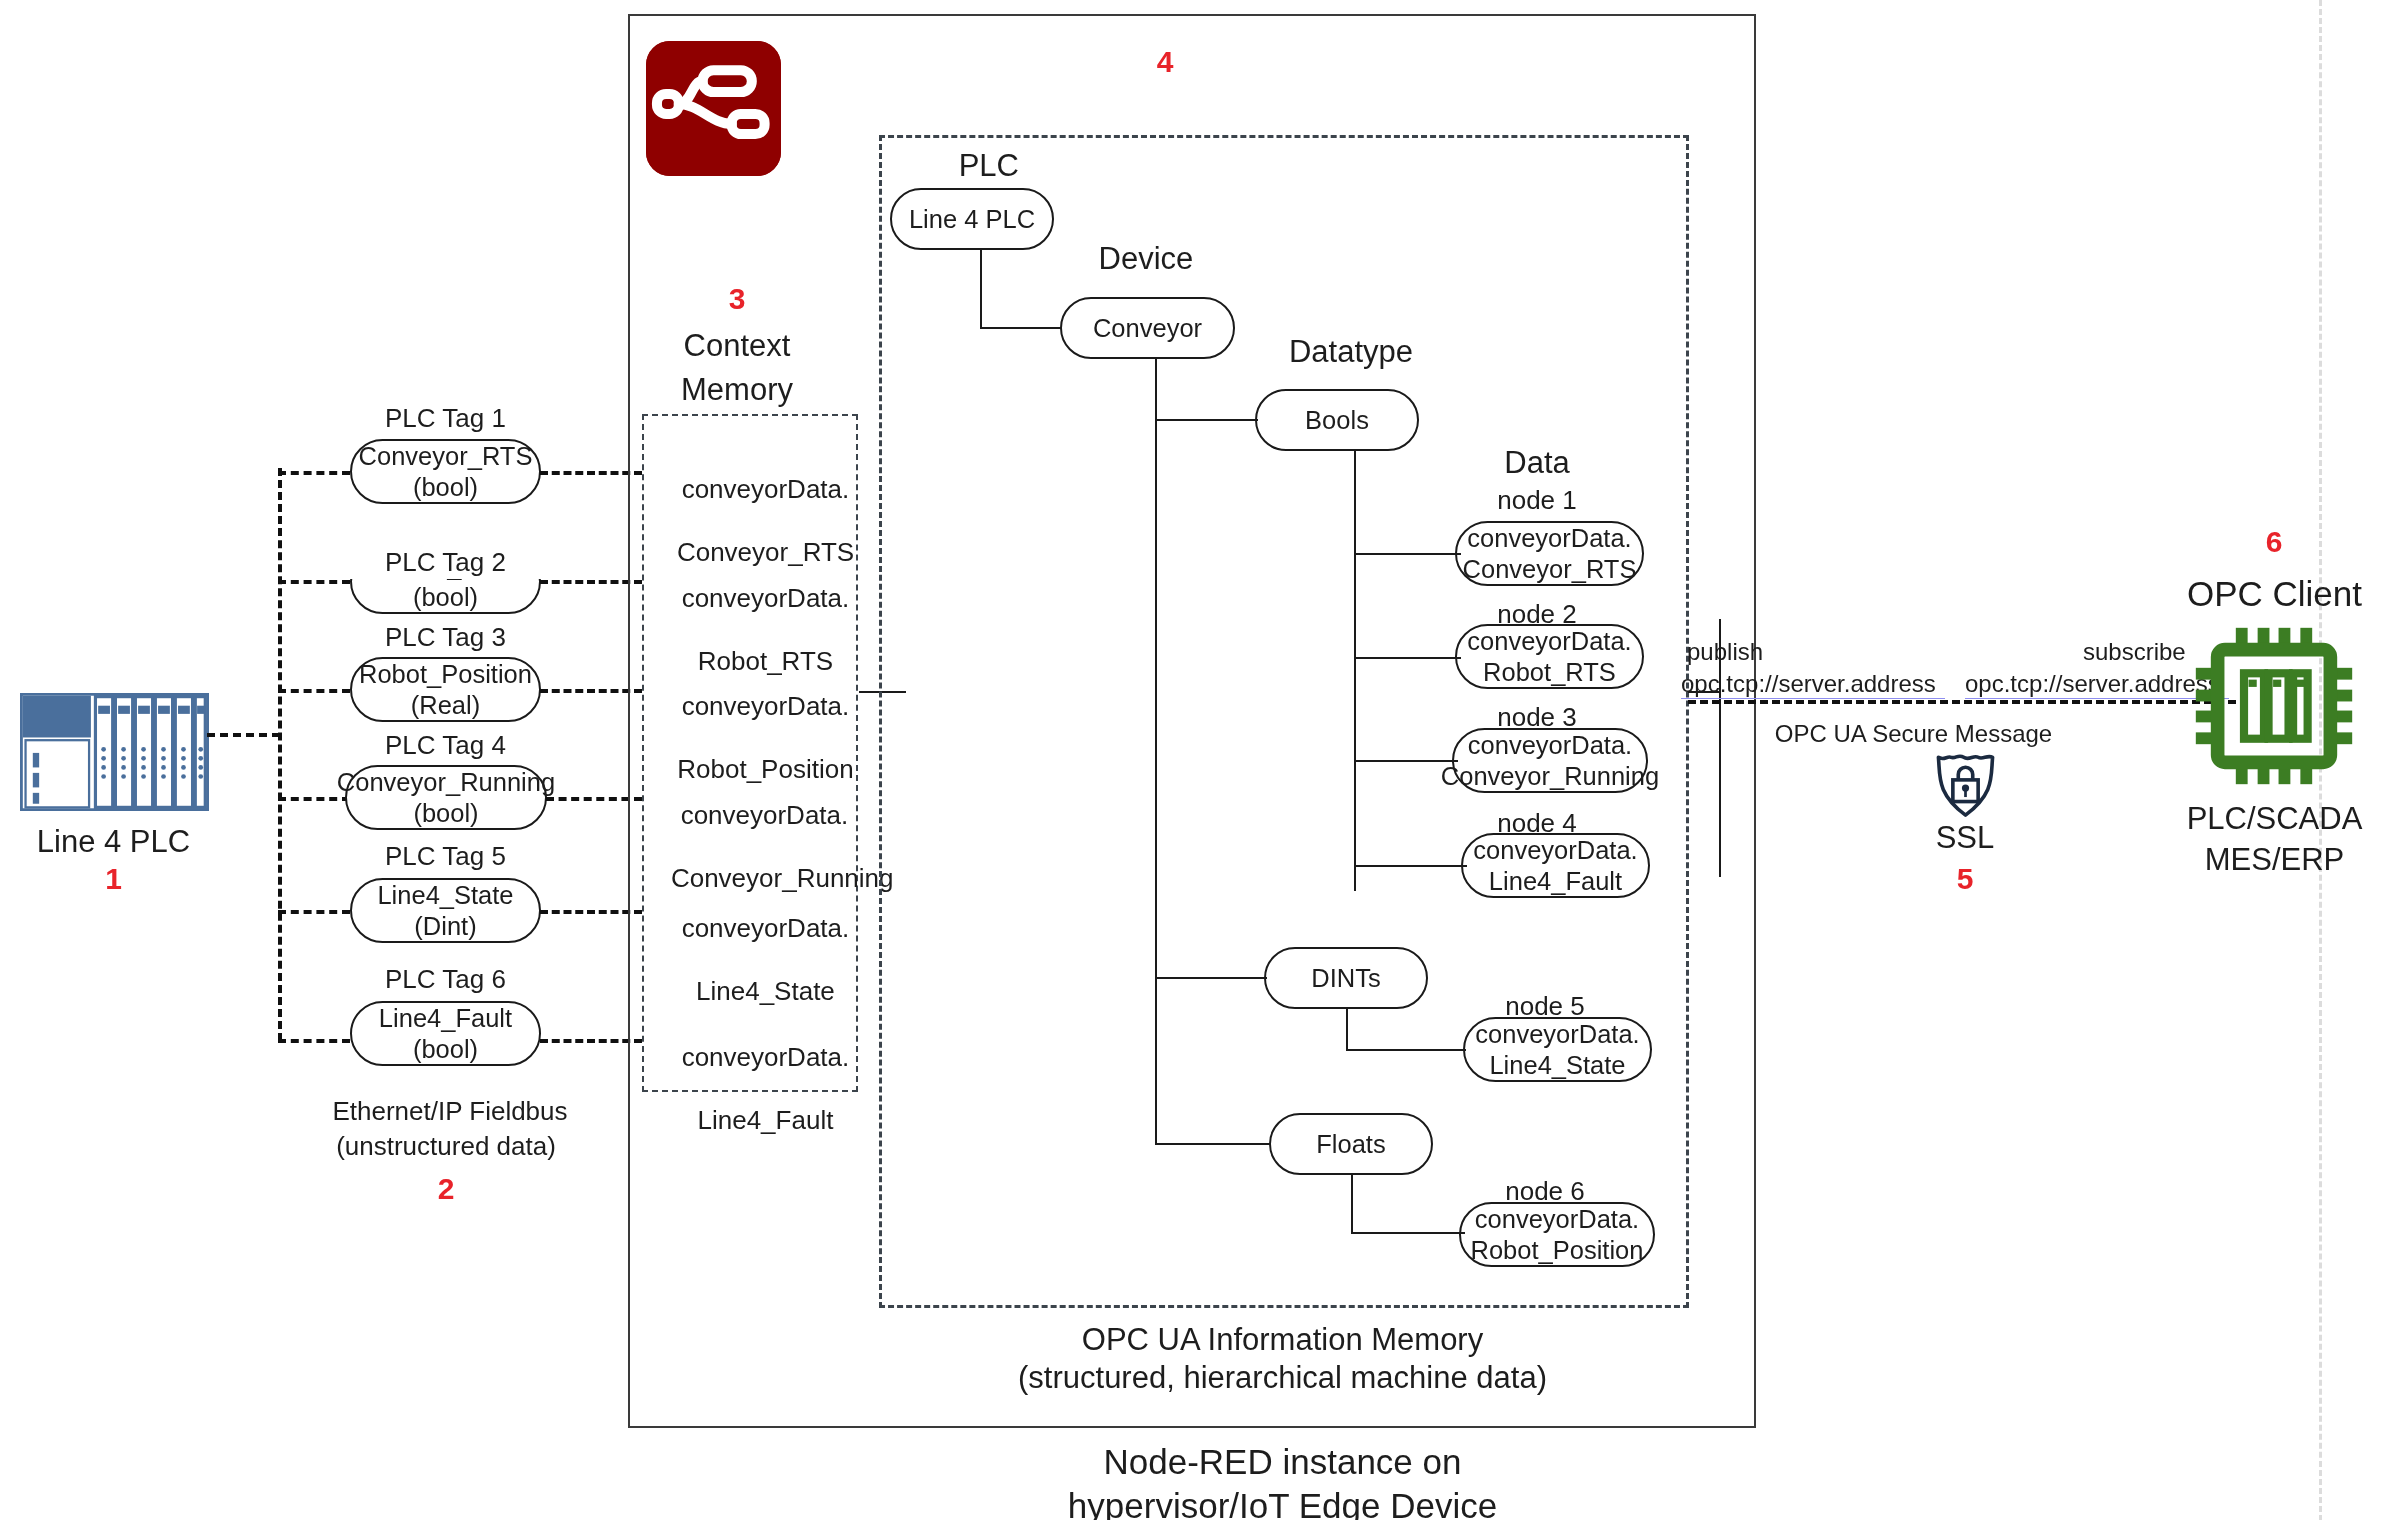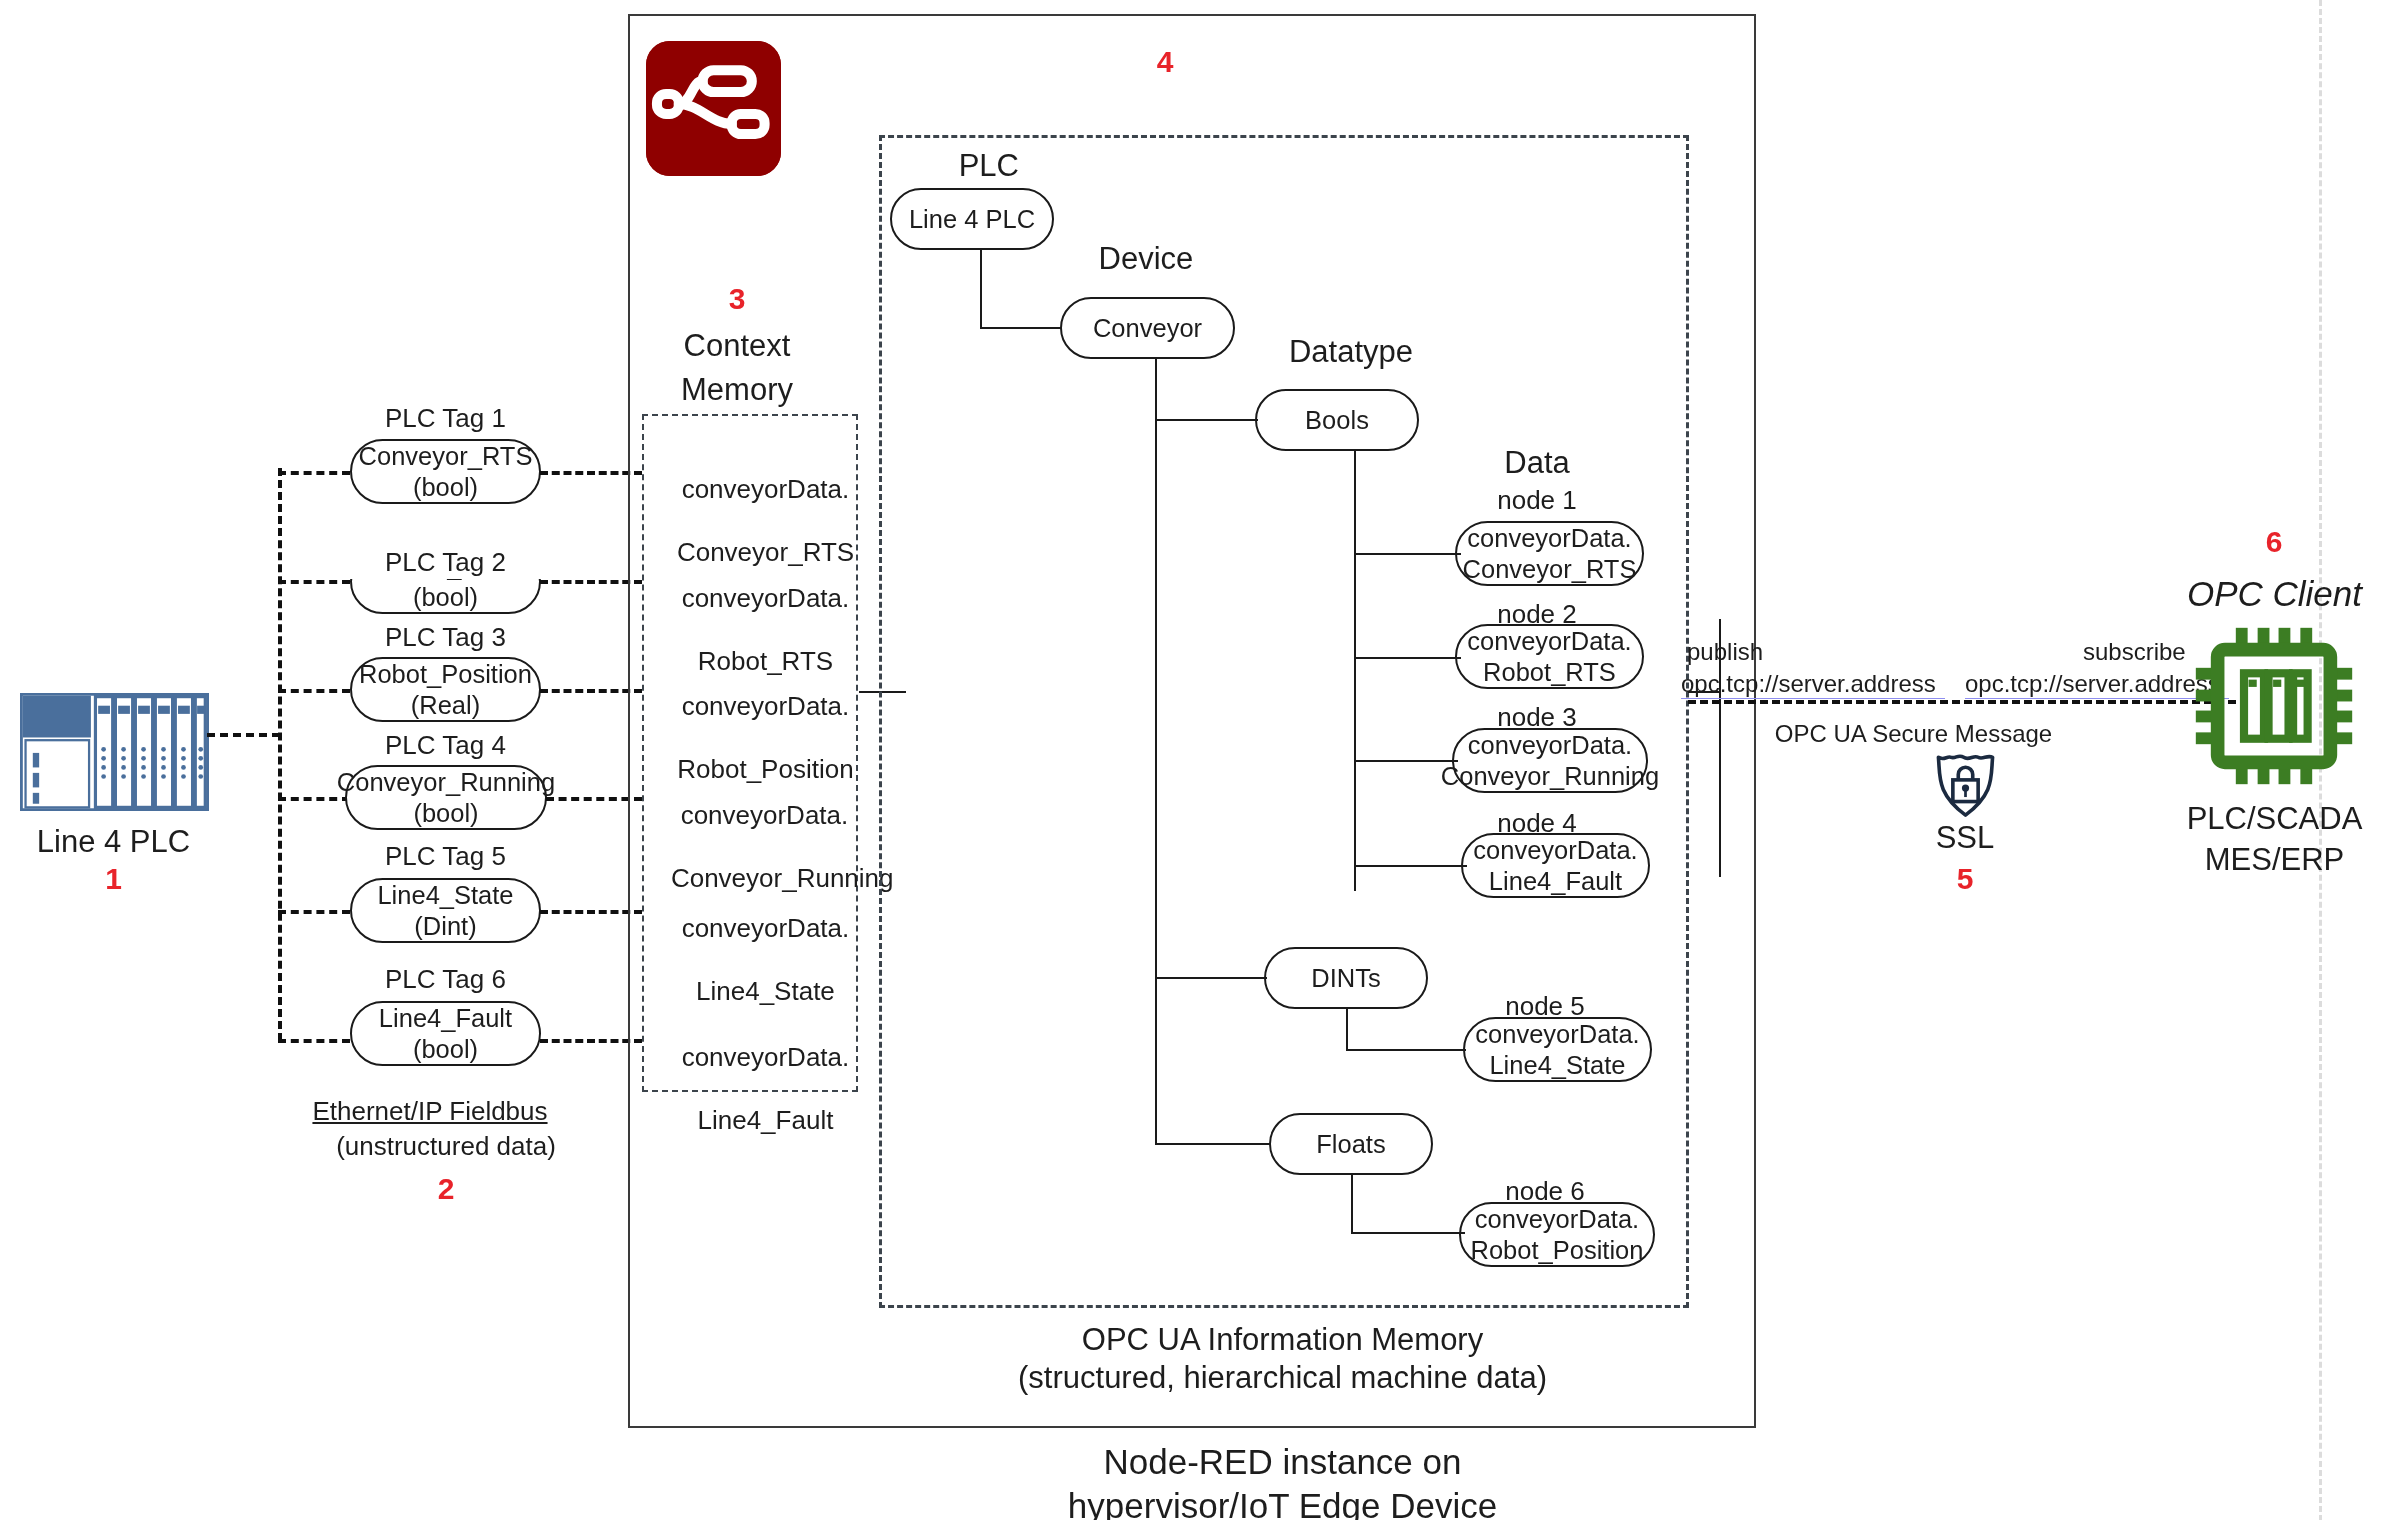--- a/index.html
+++ b/index.html
@@ -164,21 +164,21 @@
   </div>
   <div class="lbl" style="left:350px;top:964px;width:191px;">PLC Tag 6</div>
 
   <div class="dln dlnh" style="left:540px;top:471px;width:102px;"></div>
   <div class="dln dlnh" style="left:540px;top:580px;width:102px;"></div>
   <div class="dln dlnh" style="left:540px;top:689px;width:102px;"></div>
   <div class="dln dlnh" style="left:546px;top:797px;width:96px;"></div>
   <div class="dln dlnh" style="left:540px;top:910px;width:102px;"></div>
   <div class="dln dlnh" style="left:540px;top:1039px;width:102px;"></div>
 
-  <div class="lbl" style="left:248px;top:1096px;width:364px;text-decoration:underline;">Ethernet/IP Fieldbus</div>
+  <div class="lbl" style="left:268px;top:1096px;width:364px;">Ethernet/IP Fieldbus</div>
   <div class="lbl" style="left:264px;top:1131px;width:364px;">(unstructured data)</div>
   <div class="redno" style="left:264px;top:1172px;width:364px;">2</div>
 
   <div class="solidbox" style="left:628px;top:13.6px;height:1414px;width:1128px;"></div>
 
   <div class="nrlogo" style="left:646px;top:41px;">
     <svg width="135" height="135" viewBox="0 0 148 148" xmlns="http://www.w3.org/2000/svg">
       <rect x="0" y="0" width="148" height="148" rx="26" fill="#8f0000"></rect>
       <g fill="none" stroke="#ffffff" stroke-width="11" stroke-linecap="round">
         <rect x="62" y="32" width="54" height="24" rx="12"></rect>
@@ -345,21 +345,21 @@
       <rect x="22" y="37" width="28" height="24" fill="none" stroke="#1b2a40" stroke-width="4"></rect>
       <path d="M28 37 v-6 a8 8 0 0 1 16 0 v6" fill="none" stroke="#1b2a40" stroke-width="4"></path>
       <circle cx="36" cy="46" r="4" fill="#1b2a40"></circle>
       <rect x="34.5" y="47" width="3" height="9" fill="#1b2a40"></rect>
     </svg>
   </div>
   <div class="lbl big" style="left:1874px;top:819px;width:182px;">SSL</div>
   <div class="redno" style="left:1874px;top:862px;width:182px;">5</div>
 
   <div class="redno" style="left:2183px;top:525px;width:182px;">6</div>
-  <div class="lbl" style="left:2156px;top:573px;width:237px;font-size:35px;font-style:italic;">OPC Client</div>
+  <div class="lbl" style="left:2156px;top:573px;width:237px;font-size:35px;">OPC Client</div>
 
   <div class="abs" style="left:2194px;top:626px;width:160px;height:160px;">
     <svg width="160" height="160" viewBox="0 0 176 176" xmlns="http://www.w3.org/2000/svg">
       <g fill="#3c7d23">
 
         <rect x="46" y="2" width="13" height="30"></rect>
           <rect x="70" y="2" width="13" height="30"></rect>
         <rect x="93" y="2" width="13" height="30"></rect>
           <rect x="117" y="2" width="13" height="30"></rect>
 

